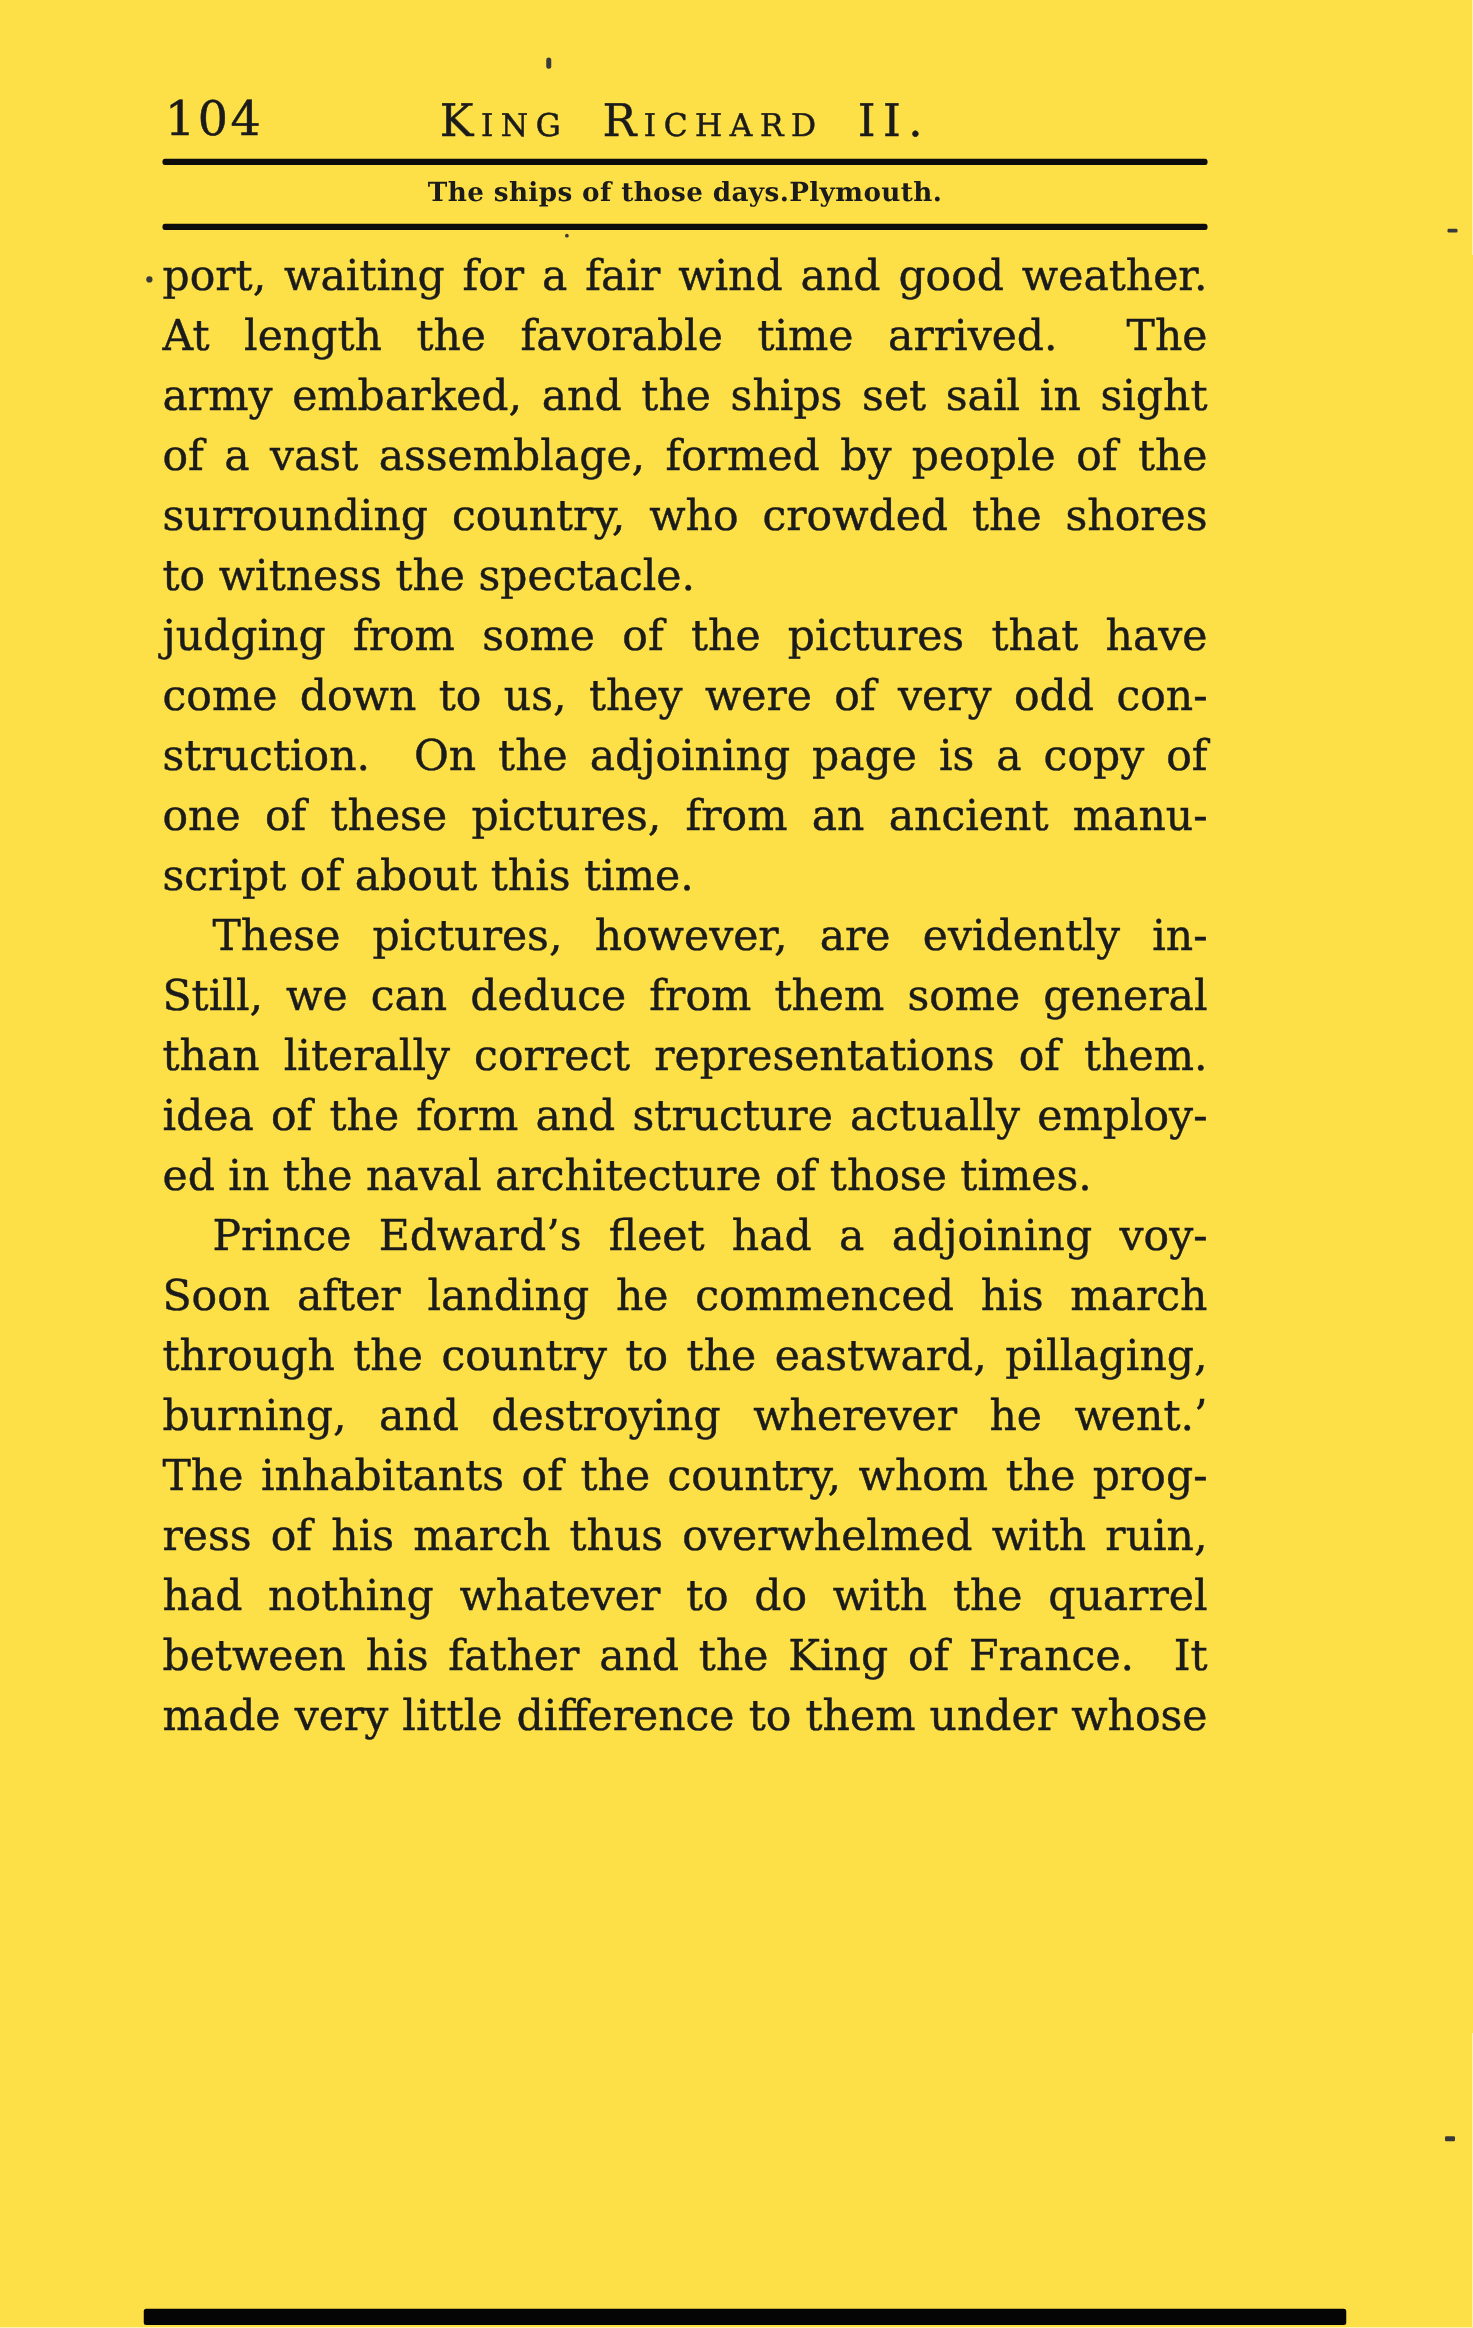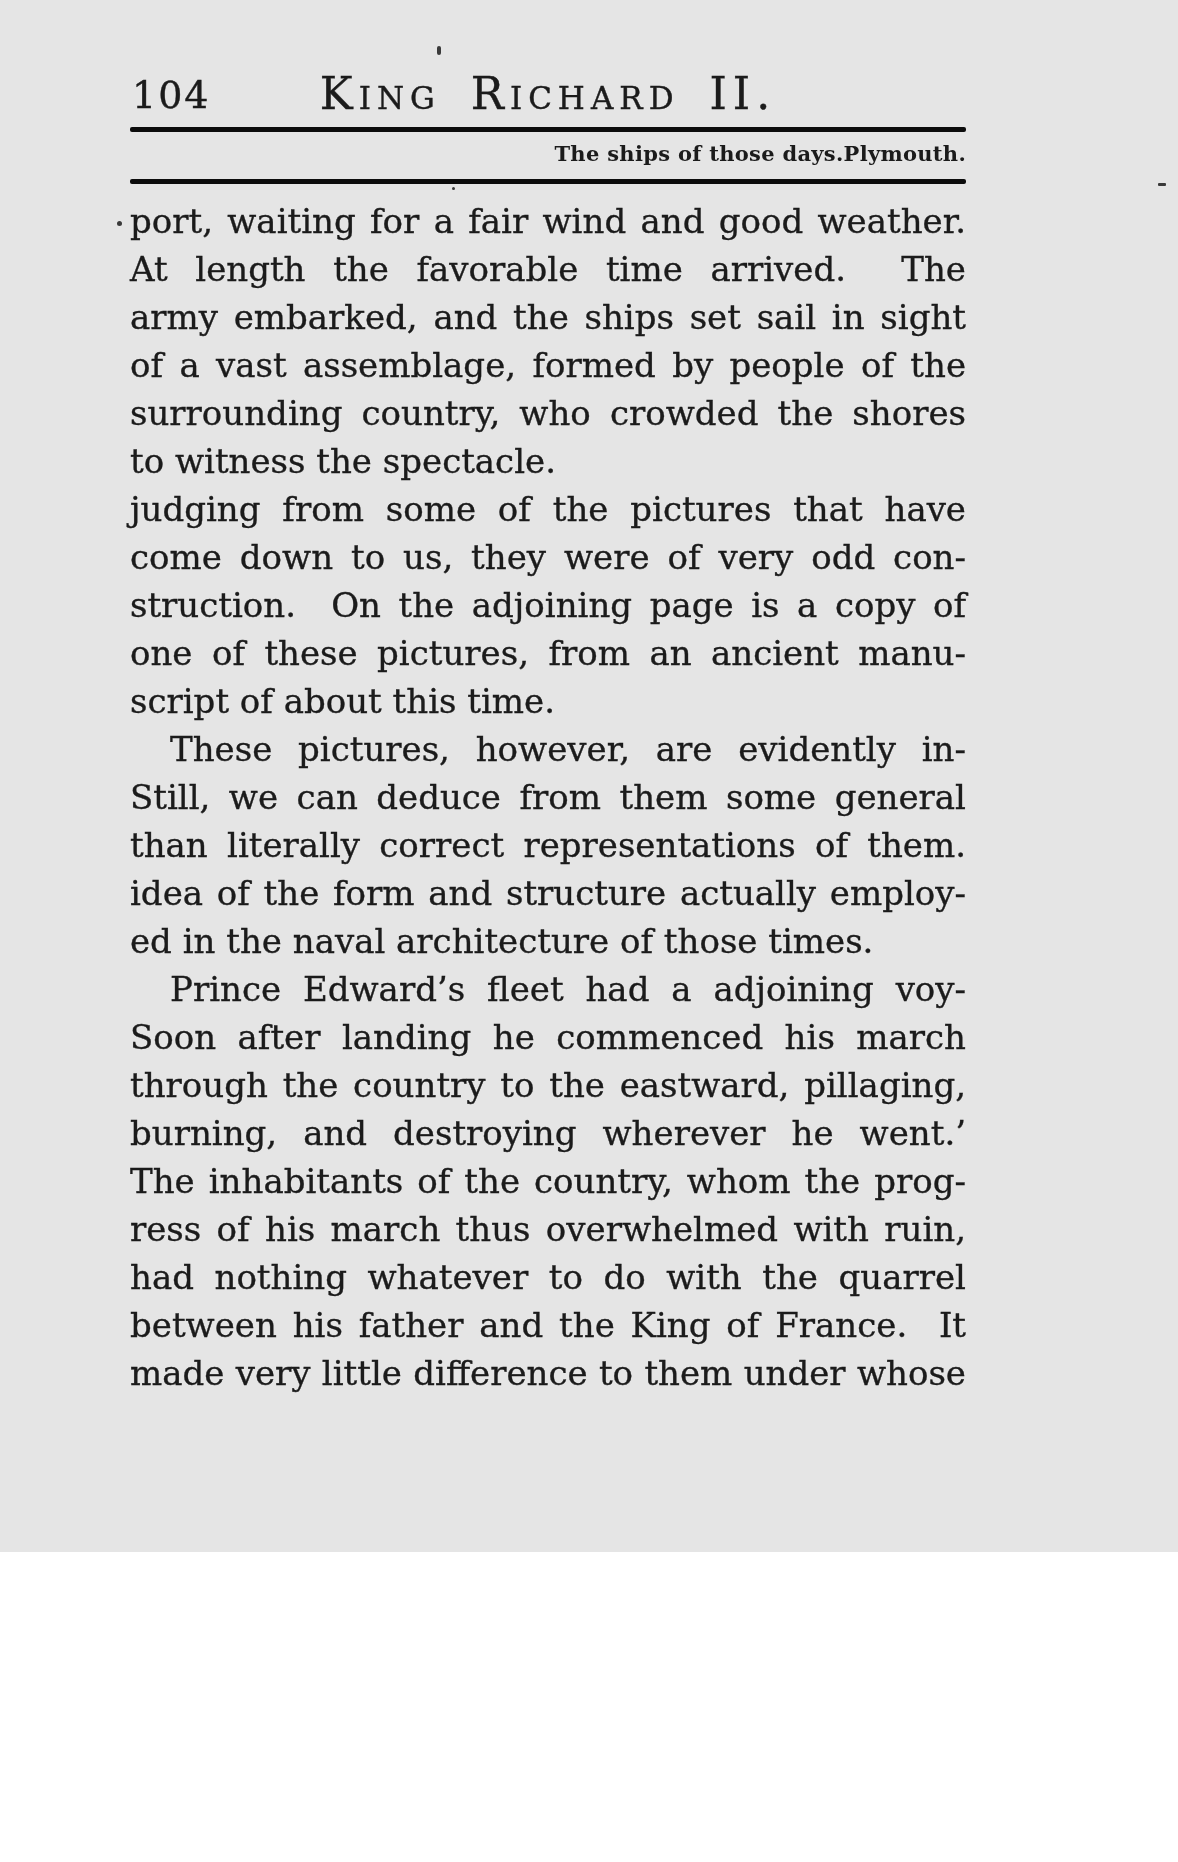--- a/index.html
+++ b/index.html
@@ -1,21 +1,21 @@
 <!DOCTYPE html>
 <html><head>
 <meta charset="utf-8">
 <style>
   * { margin: 0; padding: 0; box-sizing: border-box; }
   html, body { background: #ffffff; }
   .page {
     position: relative;
     width: 1178px;
-    height: 1552px;
-    background: #e5e5e5;
+    height: 1862px;
+    background: #fde047;
     overflow: hidden;
     font-family: "DejaVu Serif", serif;
     color: #1b1b1b;
   }
   .column {
     position: absolute;
     left: 130px;
     top: 56px;
     width: 836px;
   }
@@ -30,38 +30,38 @@
     font-size: 38px;
     line-height: 1;
     letter-spacing: 2px;
     -webkit-text-stroke: 0.4px #1b1b1b;
   }
   .page-title {
     position: absolute;
     left: 50%;
     transform: translateX(-50%);
     bottom: -2px;
-    font-size: 44px;
+    font-size: 36px;
     line-height: 1;
     font-variant: small-caps;
     letter-spacing: 6px;
     word-spacing: 10px;
     white-space: nowrap;
     -webkit-text-stroke: 0.4px #1b1b1b;
   }
   .rule {
     height: 5px;
     background: #0c0c0c;
     border-radius: 2px;
   }
   .rule-top { margin-top: 13px; }
   .rule-bottom { margin-top: 9px; }
   .running-head {
     display: flex;
-    justify-content: flex-end;
+    justify-content: center;
     align-items: baseline;
     margin-top: 9px;
     height: 29px;
     font-size: 21px;
     font-weight: bold;
     letter-spacing: 0.3px;
   }
   .body-text {
     margin-top: 13px;
     font-size: 34px;

